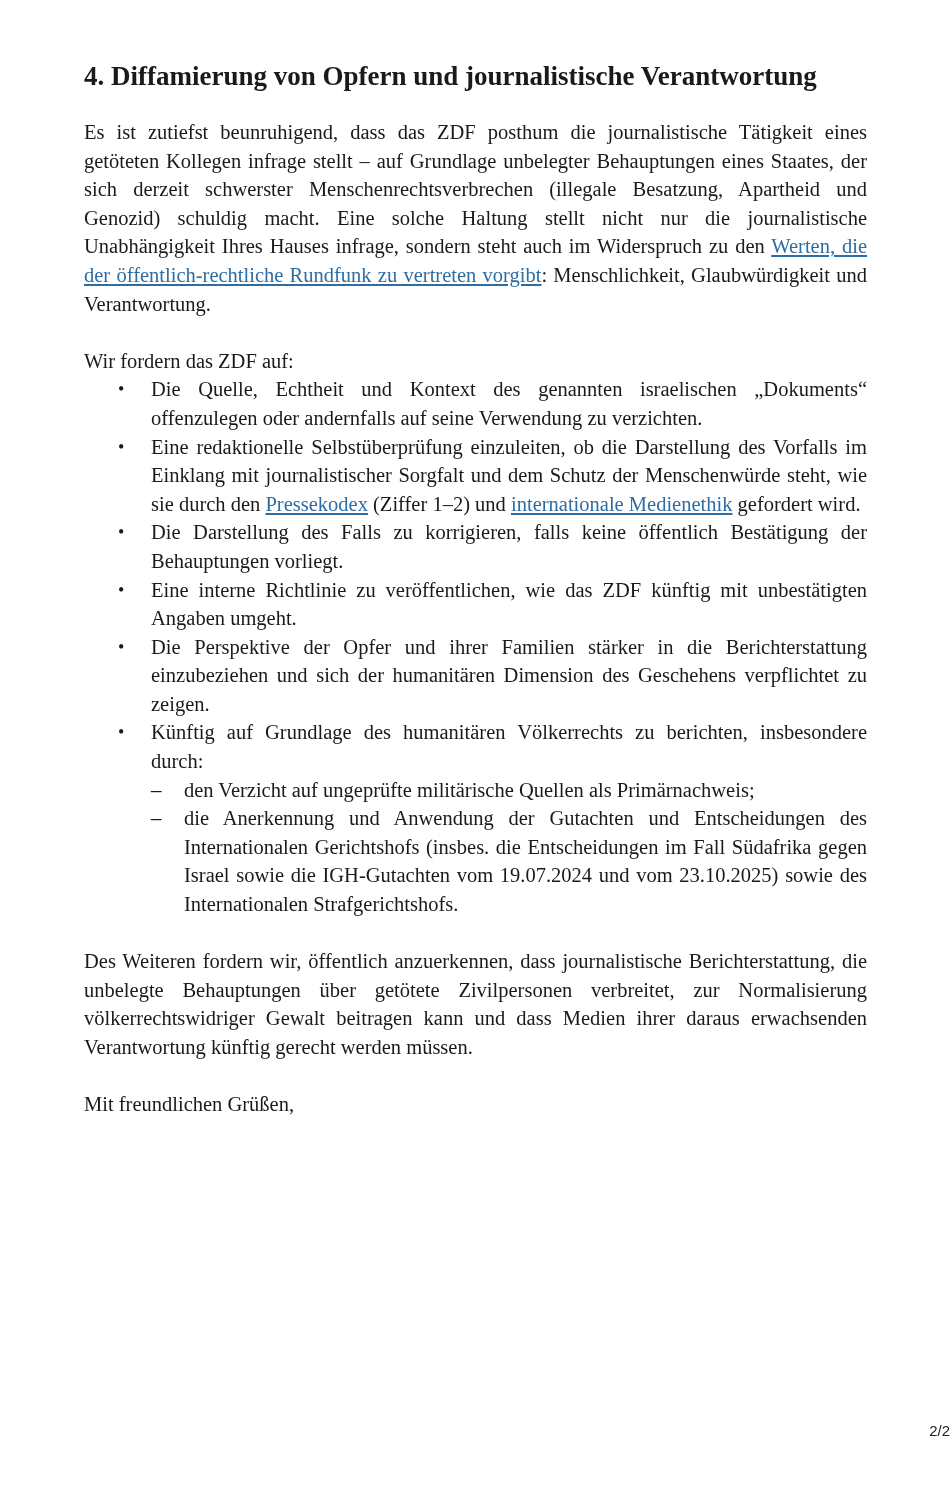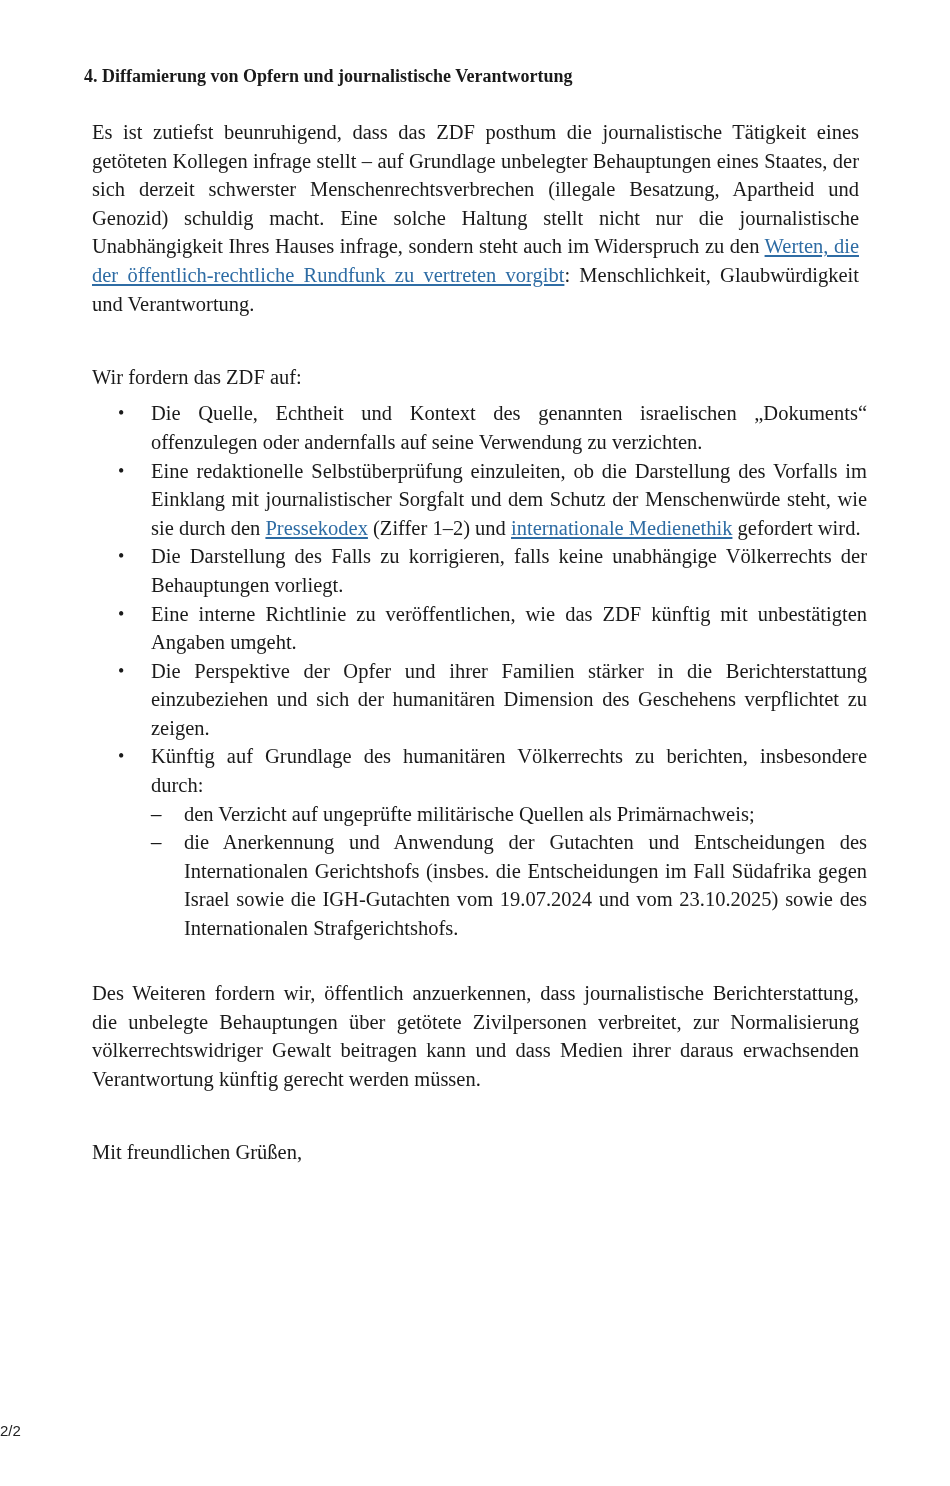--- a/index.html
+++ b/index.html
@@ -2,36 +2,36 @@
 <html><head>
   <meta charset="utf-8">
   <style>
     html, body { margin: 0; padding: 0; background: #ffffff; }
     body { width: 950px; height: 1486px; position: relative; overflow: hidden; }
     .page {
       position: absolute; left: 84px; top: 62px; width: 783px;
       font-family: "Liberation Serif", serif; font-size: 20.5px; line-height: 28.6px; color: #1a1a1a;
     }
     h2 {
-      font-family: "Liberation Serif", serif; font-weight: bold; font-size: 18px;
+      font-family: "Liberation Serif", serif; font-weight: bold; font-size: 27px;
       margin: 0 0 28px 0; line-height: 28px;
     }
-    p { margin: 8px; text-align: justify; }
+    p { margin: 0; text-align: justify; }
     .gap { height: 28.6px; }
     a { color: #2e6ca4; text-decoration: underline; }
     ul.bullets { list-style: none; margin: 0; padding: 0; }
     ul.bullets > li { position: relative; padding-left: 67px; text-align: justify; }
     ul.bullets > li > .bullet {
       position: absolute; left: 34px; top: 0; font-size: 18px;
     }
     ul.dashes { list-style: none; margin: 0; padding: 0; }
     ul.dashes > li { position: relative; padding-left: 33px; text-align: justify; }
     ul.dashes > li > .dash { position: absolute; left: 0; top: 0; }
     .footer {
-      position: absolute; top: 1422px; left: 0; width: 950px; text-align: left;
+      position: absolute; top: 1422px; left: 0; width: 950px; text-align: right;
       font-family: "Liberation Sans", sans-serif; font-size: 15px; color: #222;
     }
   </style>
 </head>
 <body>
 
 <div class="page">
   <h2>4. Diffamierung von Opfern und journalistische Verantwortung</h2>
 
   <p><span>Es ist zutiefst beunruhigend, dass das ZDF posthum die journalistische Tätigkeit eines getöteten Kollegen infrage stellt – auf Grundlage unbelegter Behauptungen eines Staates, der sich derzeit schwerster Menschenrechtsverbrechen (illegale Besatzung, Apartheid und Genozid) schuldig macht. Eine solche Haltung stellt nicht nur die journalistische Unabhängigkeit Ihres Hauses infrage, sondern steht auch im Widerspruch zu den </span><a href="#">Werten, die der öffentlich-rechtliche Rundfunk zu vertreten vorgibt</a><span>: Menschlichkeit, Glaubwürdigkeit und Verantwortung.</span></p>
@@ -43,21 +43,21 @@
     <li>
       <span class="bullet">•</span>
       <span>Die Quelle, Echtheit und Kontext des genannten israelischen „Dokuments“ offenzulegen oder andernfalls auf seine Verwendung zu verzichten.</span>
     </li>
     <li>
       <span class="bullet">•</span>
       <span>Eine redaktionelle Selbstüberprüfung einzuleiten, ob die Darstellung des Vorfalls im Einklang mit journalistischer Sorgfalt und dem Schutz der Menschenwürde steht, wie sie durch den </span><a href="#">Pressekodex</a><span> (Ziffer 1–2) und </span><a href="#">internationale Medienethik</a><span> gefordert wird.</span>
     </li>
     <li>
       <span class="bullet">•</span>
-      <span>Die Darstellung des Falls zu korrigieren, falls keine unabhängige Völkerrechts der Behauptungen vorliegt.</span>
+      <span>Die Darstellung des Falls zu korrigieren, falls keine öffentlich Bestätigung der Behauptungen vorliegt.</span>
     </li>
     <li>
       <span class="bullet">•</span>
       <span>Eine interne Richtlinie zu veröffentlichen, wie das ZDF künftig mit unbestätigten Angaben umgeht.</span>
     </li>
     <li>
       <span class="bullet">•</span>
       <span>Die Perspektive der Opfer und ihrer Familien stärker in die Berichterstattung einzubeziehen und sich der humanitären Dimension des Geschehens verpflichtet zu zeigen.</span>
     </li>
     <li>

